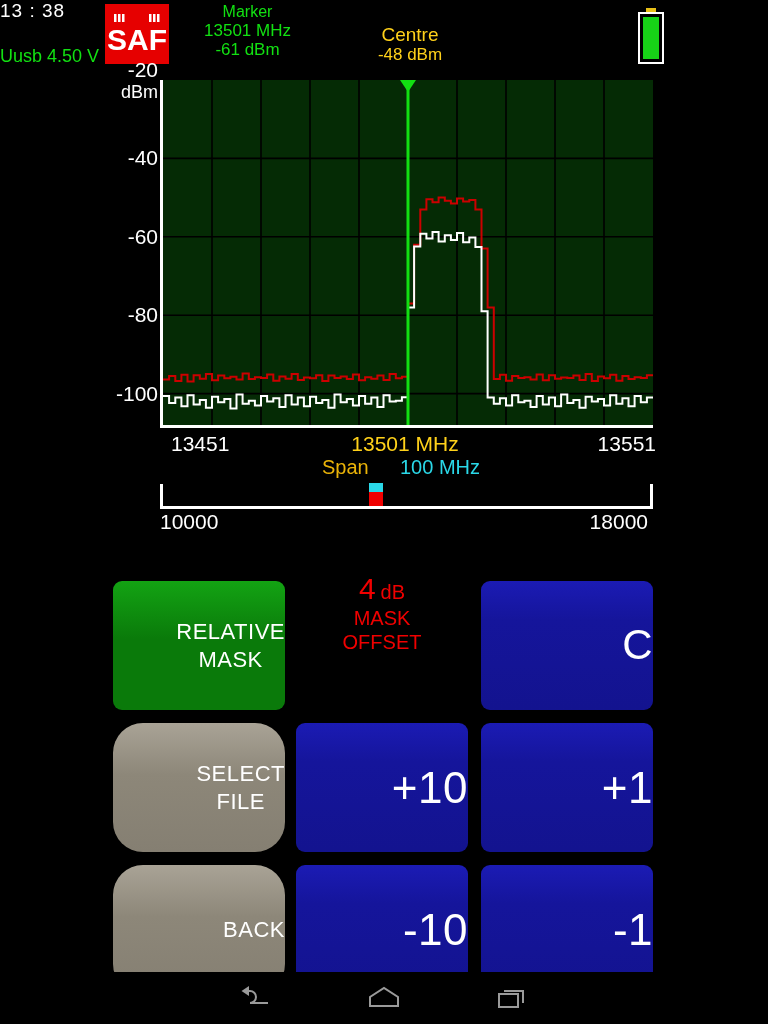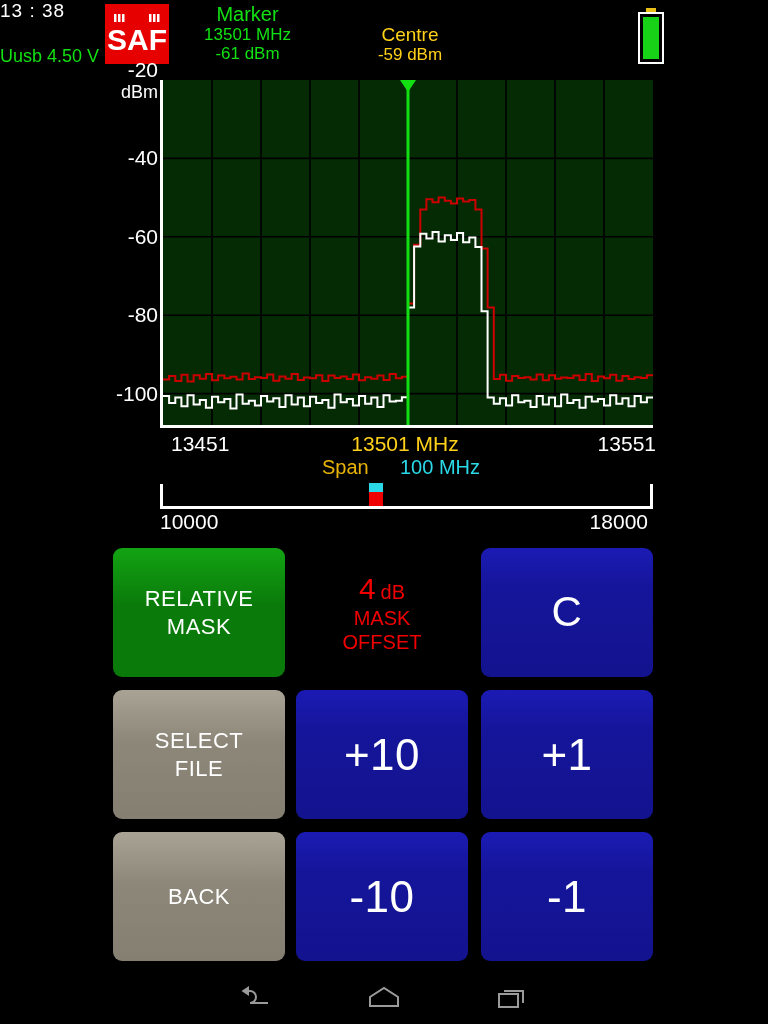--- a/index.html
+++ b/index.html
@@ -14,21 +14,21 @@
   
   .header { position:absolute; left:0; top:0; width:768px; height:72px; }
   .logo {
     position:absolute; left:105px; top:4px; width:64px; height:60px;
     background:#e60000; display:flex; align-items:center; justify-content:center;
   }
   .logo svg { display:block; }
 
   .hdr-col { position:absolute; text-align:center; line-height:1.12; }
   .hdr-marker { left:180px; top:3px; width:135px; color:#12e012; }
-  .hdr-marker .l1 { font-size:20px; }
+  .hdr-marker .l1 { font-size:16px; }
   .hdr-marker .l2 { font-size:17px; }
   .hdr-marker .l3 { font-size:17px; }
 
   .hdr-centre { left:340px; top:24px; width:140px; color:#ffd11a; }
   .hdr-centre .l1 { font-size:19px; }
   .hdr-centre .l2 { font-size:17px; }
 
   .hdr-right { left:480px; top:11px; width:155px; }
   .hdr-right .clock { font-size:19px; color:#ffffff; letter-spacing:1px; }
   .hdr-right .volt { font-size:18px; color:#12e012; margin-top:24px; }
@@ -81,26 +81,26 @@
   .rangelbl { position:absolute; left:0; top:510px; width:760px; height:26px; }
   .rl { position:absolute; font-size:21px; white-space:nowrap; }
   .rl-left  { left:160px; top:0; color:#ffffff; }
   .rl-mid   { left:300px; top:0; width:210px; text-align:center; color:#f00000; }
   .rl-right { right:112px; top:0; color:#ffffff; }
 
   
   .keypad { position:absolute; left:0; top:548px; width:768px; height:425px; }
   .btn {
     position:absolute; width:172px; height:129px; border-radius:9px;
-    display:flex; align-items:center; justify-content:center; text-align:center;
-    color:#ffffff; font-size:22px; line-height:1.25; letter-spacing:0.5px;
+    display:flex; align-items:center; justify-content:flex-end; text-align:center;
+    color:#ffffff; font-size:22px; line-height:1.25; letter-spacing:0.5px;margin-top:33px;
   }
   .btn.green { background:linear-gradient(180deg,#13a313 0%,#0a7a0a 45%,#0a7a0a 100%); }
   .btn.blue  { background:linear-gradient(180deg,#1b1bb4 0%,#15159b 30%,#13138f 100%); }
-  .btn.tan   { background:linear-gradient(180deg,#a9a396 0%,#8d8779 40%,#857f72 100%); }
+  .btn.tan   { background:linear-gradient(180deg,#a9a396 0%,#8d8779 40%,#857f72 100%);border-radius:30px; }
   .btn.big   { font-size:44px; font-weight:400; }
   .btn.letter{ font-size:42px; }
 
   .c0 { left:113px; } .c1 { left:296px; } .c2 { left:481px; }
   .r0 { top:0px; }    .r1 { top:142px; }  .r2 { top:284px; }
 
   .offset {
     position:absolute; left:296px; top:0px; width:172px; height:129px;
     display:flex; flex-direction:column; align-items:center; justify-content:center;
     color:#f00000; line-height:1.18;
@@ -139,21 +139,21 @@
     </div>
 
     <div class="hdr-col hdr-marker">
       <div class="l1">Marker</div>
       <div class="l2">13501 MHz</div>
       <div class="l3">-61 dBm</div>
     </div>
 
     <div class="hdr-col hdr-centre">
       <div class="l1">Centre</div>
-      <div class="l2">-59 dBm</div>
+      <div class="l2">-48 dBm</div>
     </div>
 
     <div class="hdr-right">
       <div class="clock">13 : 38</div>
       <div class="volt">Uusb 4.50 V</div>
     </div>
 
     <div class="battery">
       <div class="batt-tip"></div>
       <div class="batt-body">

